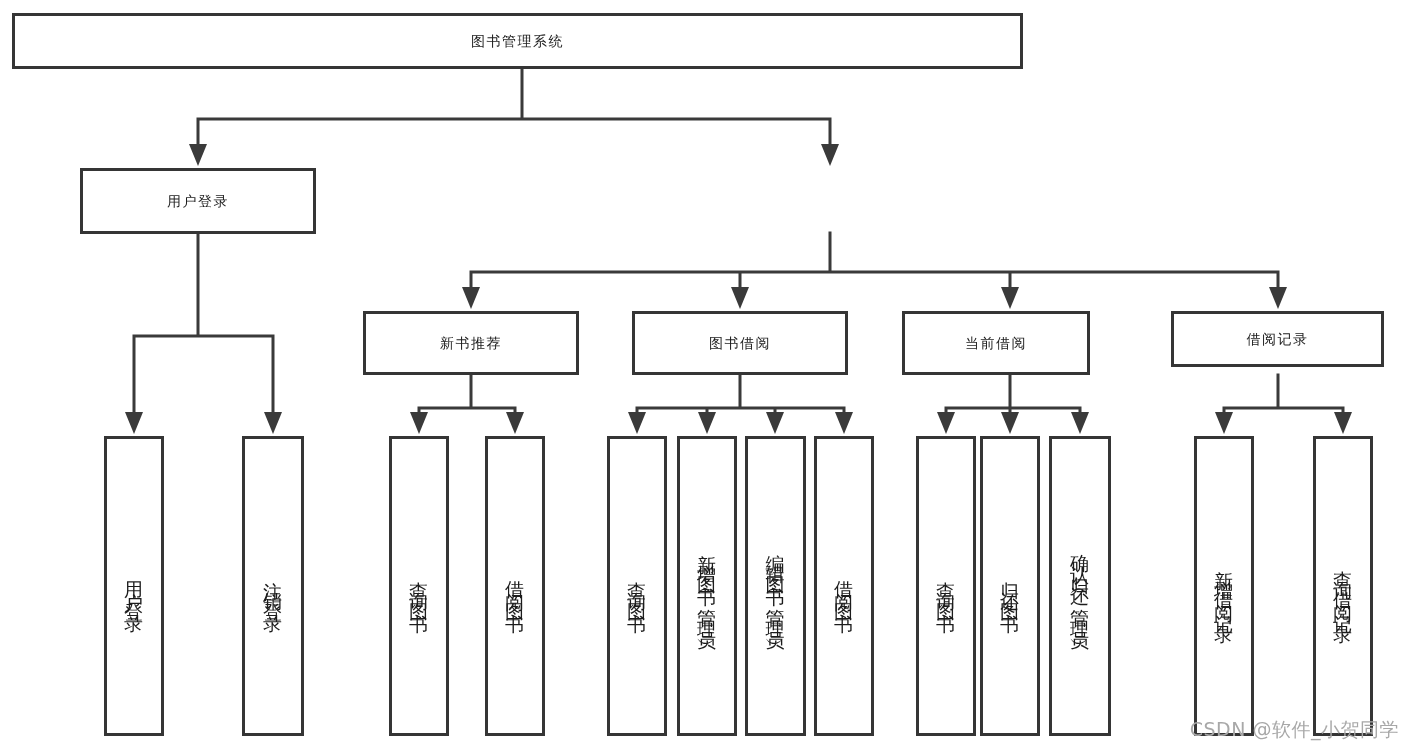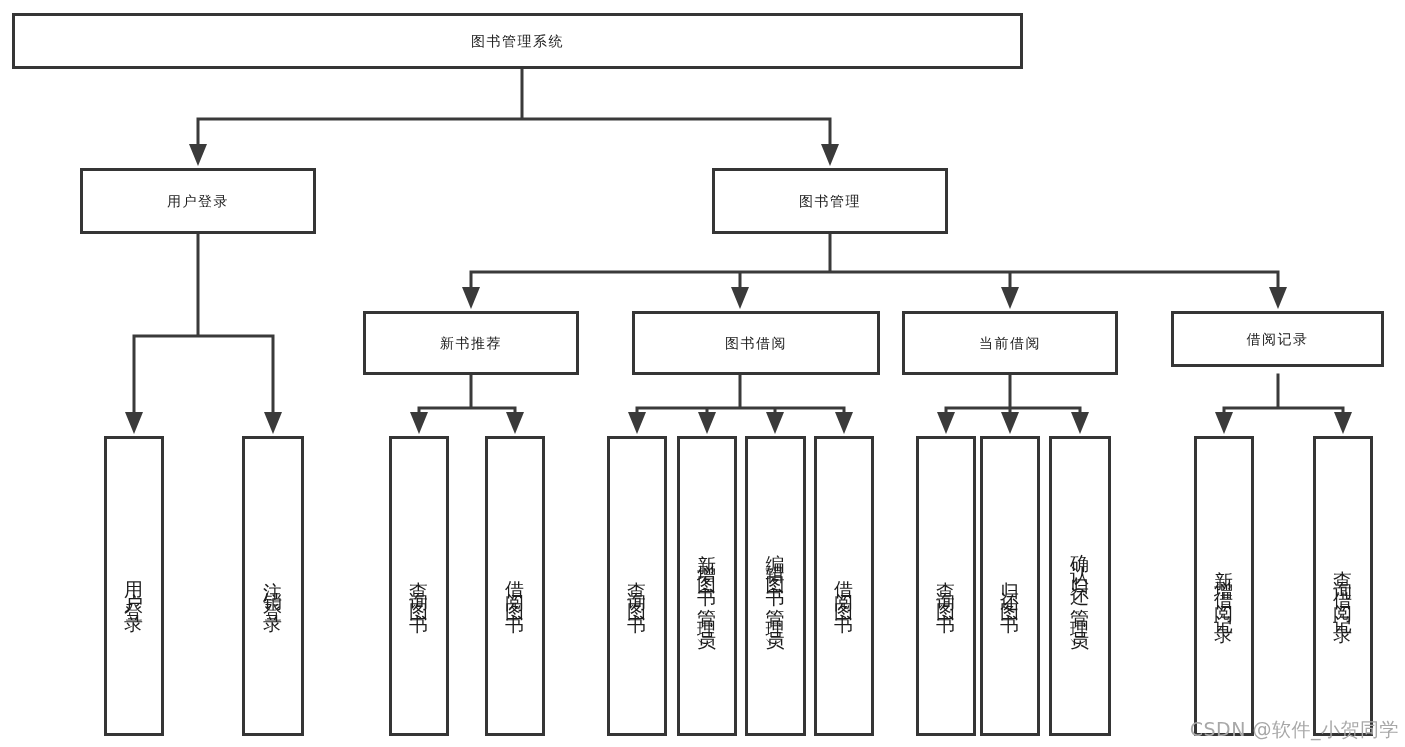--- a/index.html
+++ b/index.html
@@ -110,25 +110,24 @@
       <polygon points="1001,412 1019,412 1010,434"></polygon>
       <polygon points="1071,412 1089,412 1080,434"></polygon>
       <polygon points="1215,412 1233,412 1224,434"></polygon>
       <polygon points="1334,412 1352,412 1343,434"></polygon>
     </g>
   </svg>
 
   <div class="node h-node" style="left:12px; top:13px; width:1011px; height:56px;">图书管理系统</div>
 
   <div class="node h-node" style="left:80px; top:168px; width:236px; height:66px;">用户登录</div>
-  <div class="node h-node" style="left:712px; top:168px; width:236px; height:66px;">图书管理</div>
 
   <div class="node h-node" style="left:363px; top:311px; width:216px; height:64px;">新书推荐</div>
-  <div class="node h-node" style="left:632px; top:311px; width:248px; height:64px;">图书借阅</div>
-  <div class="node h-node" style="left:902px; top:311px; width:216px; height:64px;">当前借阅</div>
+  <div class="node h-node" style="left:632px; top:311px; width:216px; height:64px;">图书借阅</div>
+  <div class="node h-node" style="left:902px; top:311px; width:188px; height:64px;">当前借阅</div>
   <div class="node h-node" style="left:1171px; top:311px; width:213px; height:56px;">借阅记录</div>
 
   <div class="node v-node" style="left:104px; top:436px; width:60px; height:300px;">用户登录</div>
   <div class="node v-node" style="left:242px; top:436px; width:62px; height:300px;">注销登录</div>
 
   <div class="node v-node" style="left:389px; top:436px; width:60px; height:300px;">查询图书</div>
   <div class="node v-node" style="left:485px; top:436px; width:60px; height:300px;">借阅图书</div>
 
   <div class="node v-node" style="left:607px; top:436px; width:60px; height:300px;">查询图书</div>
   <div class="node v-node" style="left:677px; top:436px; width:60px; height:300px;">新增图书（管理员）</div>

